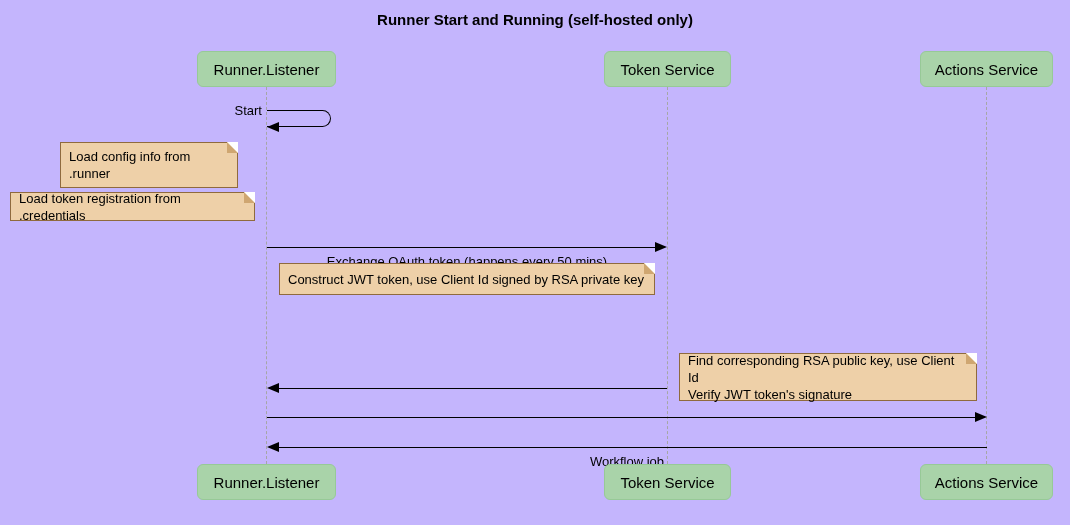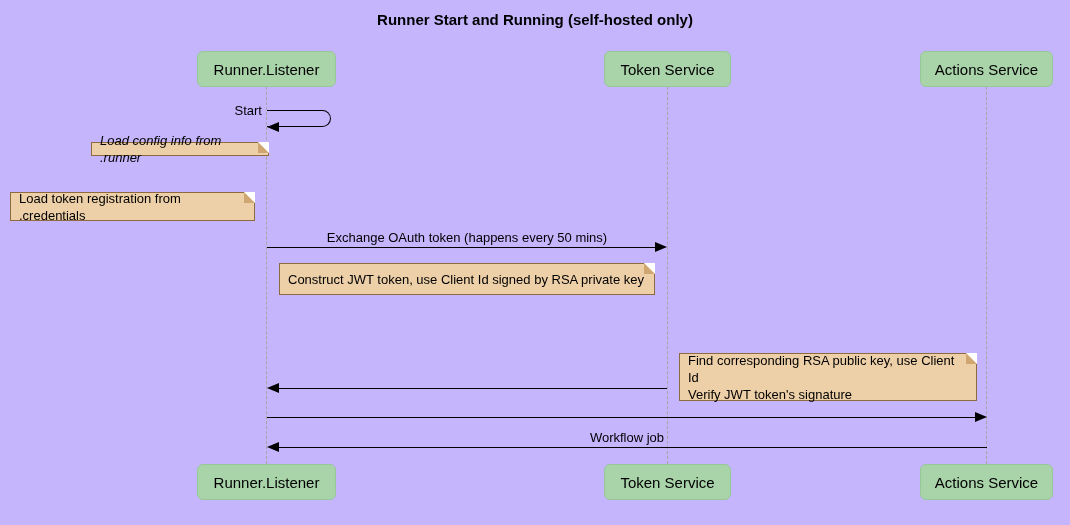--- a/index.html
+++ b/index.html
@@ -80,20 +80,21 @@
     z-index: 2;
   }
   .arrowhead.right { border-left: 12px solid #000; }
   .arrowhead.left  { border-right: 12px solid #000; }
 
   .msg-label {
     position: absolute;
     font-size: 13px;
     text-align: center;
     z-index: 1;
+    margin-top: 24px;
   }
 
   .self-loop {
     position: absolute;
     left: 267px; top: 110px;
     width: 64px; height: 17px;
     border-top: 1px solid #000;
     border-right: 1px solid #000;
     border-bottom: 1px solid #000;
     border-radius: 0 10px 10px 0;
@@ -134,21 +135,21 @@
     <span>Token Service</span>
   </div>
   <div class="participant" style="left:920px; top:464px; width:133px;">
     <span>Actions Service</span>
   </div>
 
   <div class="self-label">Start</div>
   <div class="self-loop"></div>
   <div class="arrowhead left" style="left:267px; top:122px;"></div>
 
-  <div class="note" style="left:91px; top:142px; width:178px; height:14px;font-style:italic;">
+  <div class="note" style="left:60px; top:142px; width:178px; height:46px;">
     <span class="fold"></span>
     <span>Load config info from .runner</span>
   </div>
 
   <div class="note" style="left:10px; top:192px; width:245px; height:29px;">
     <span class="fold"></span>
     <span>Load token registration from .credentials</span>
   </div>
 
   <div class="msg-label" style="left:267px; top:230px; width:400px;">Exchange OAuth token (happens every 50 mins)</div>

